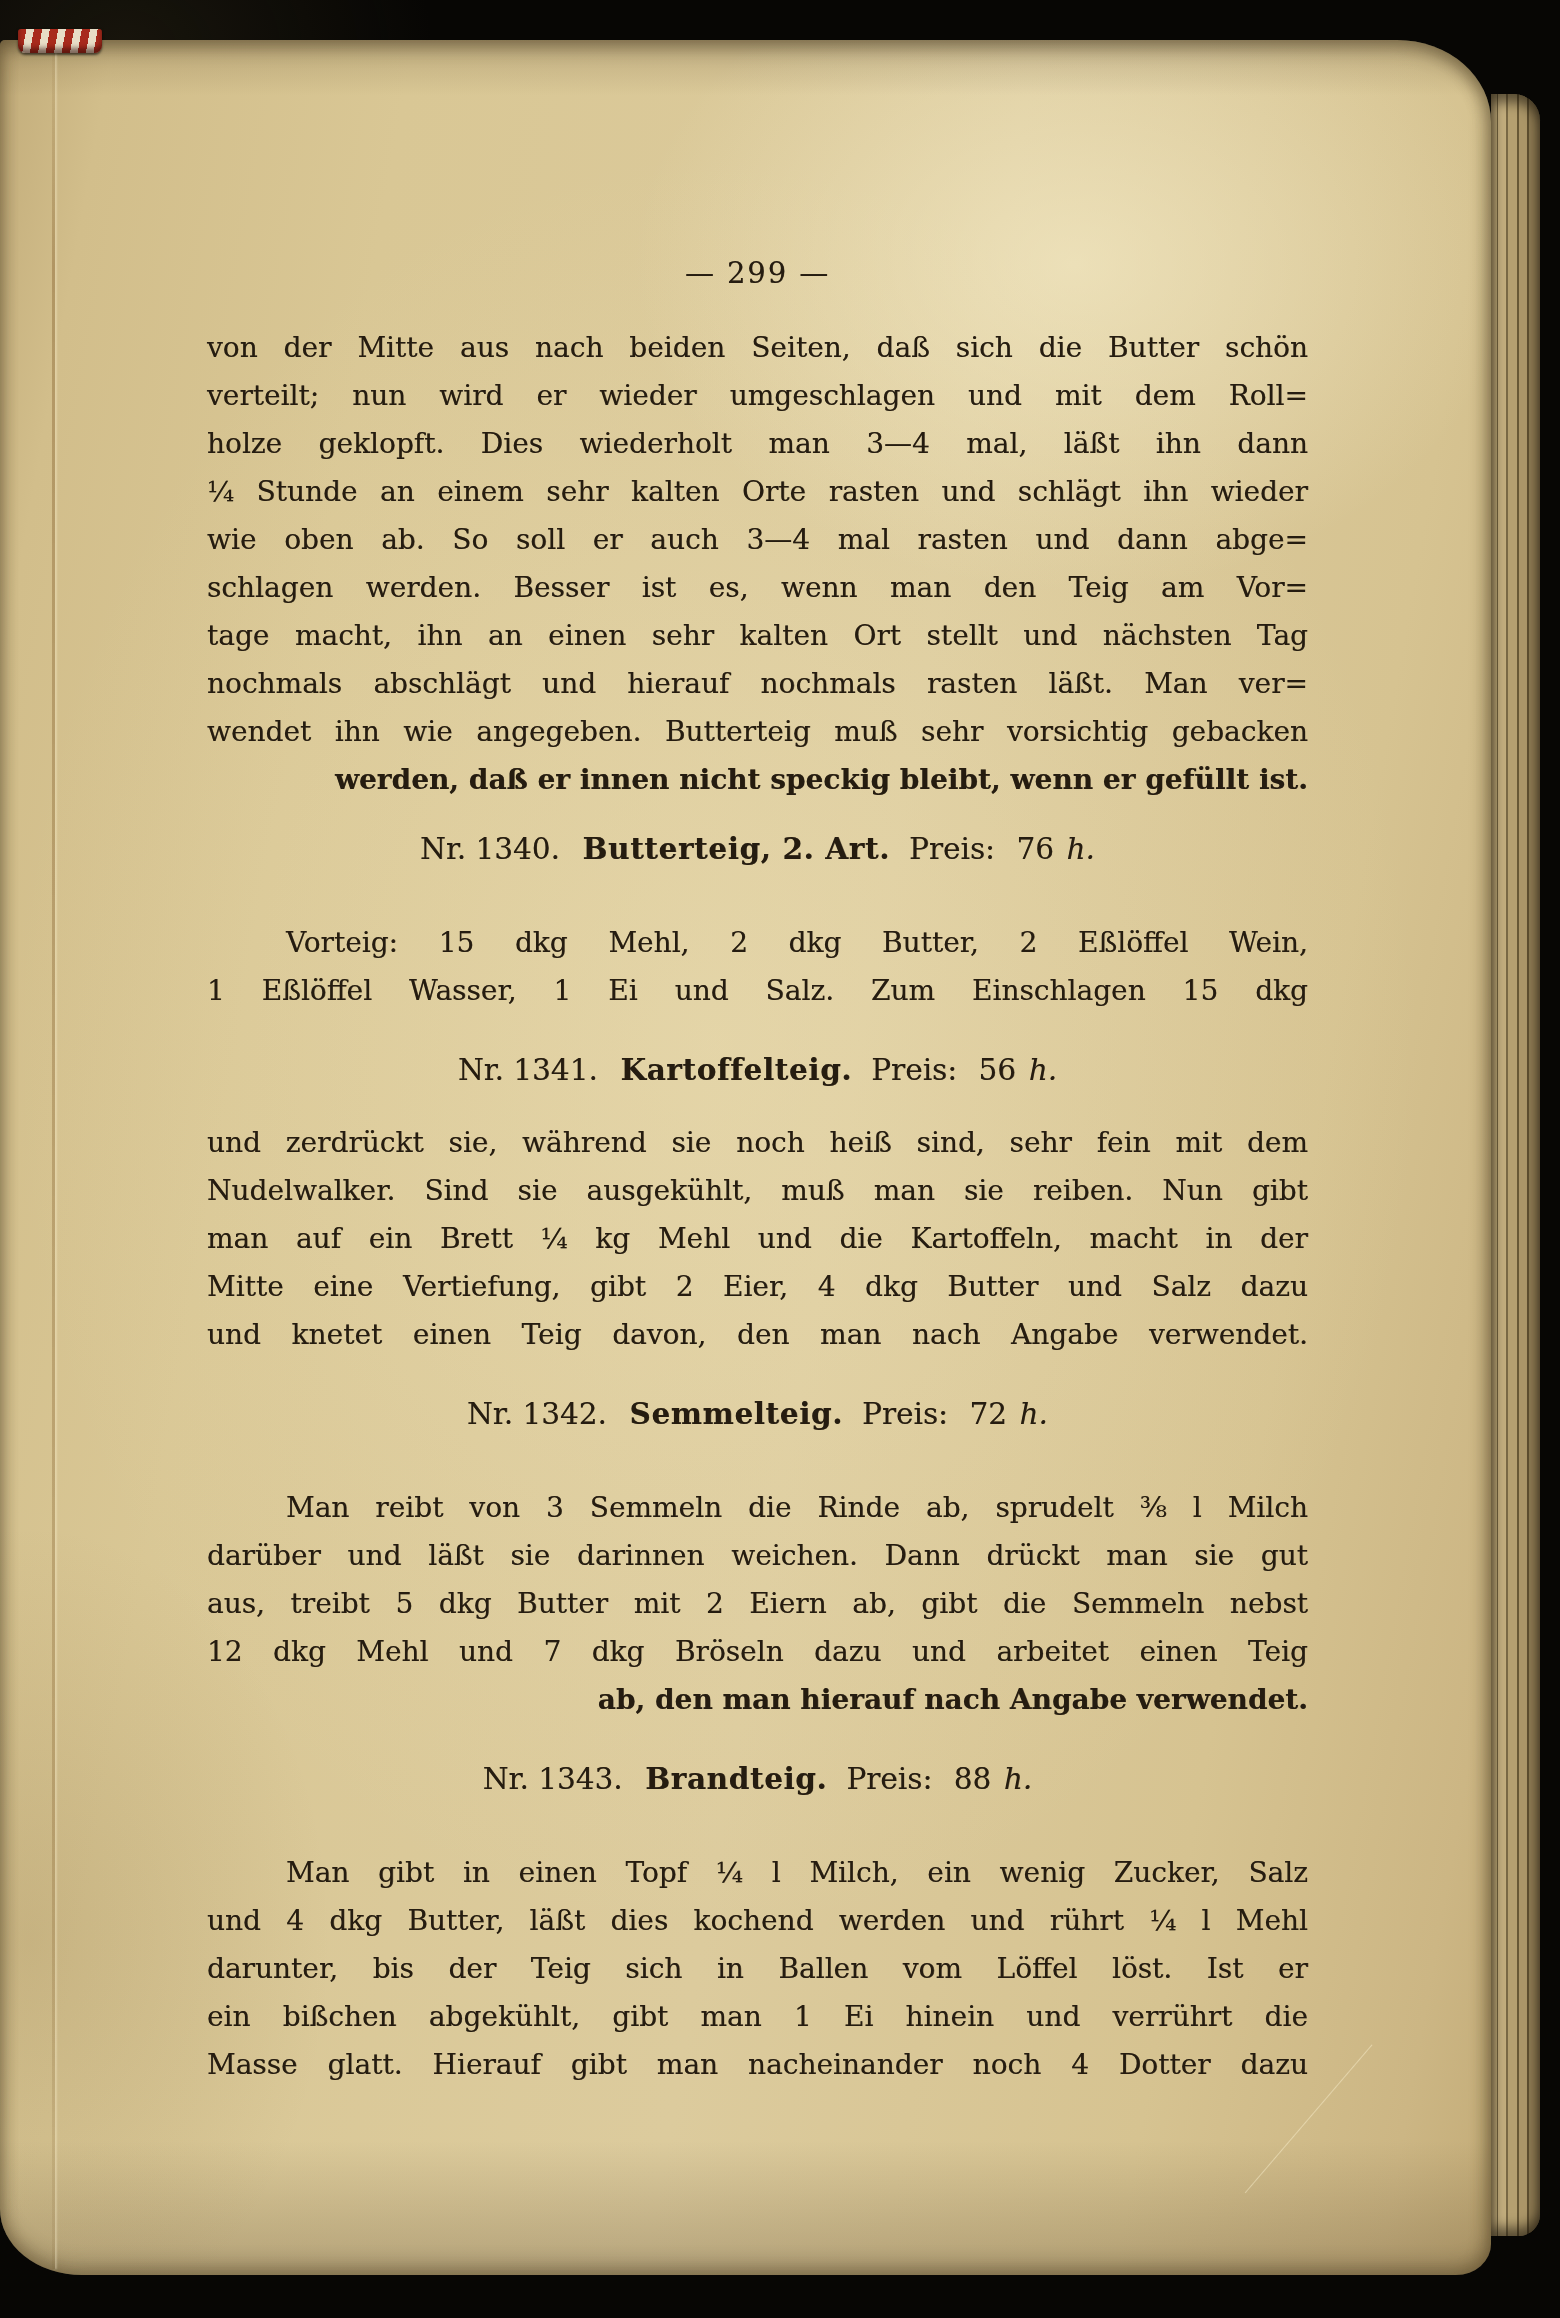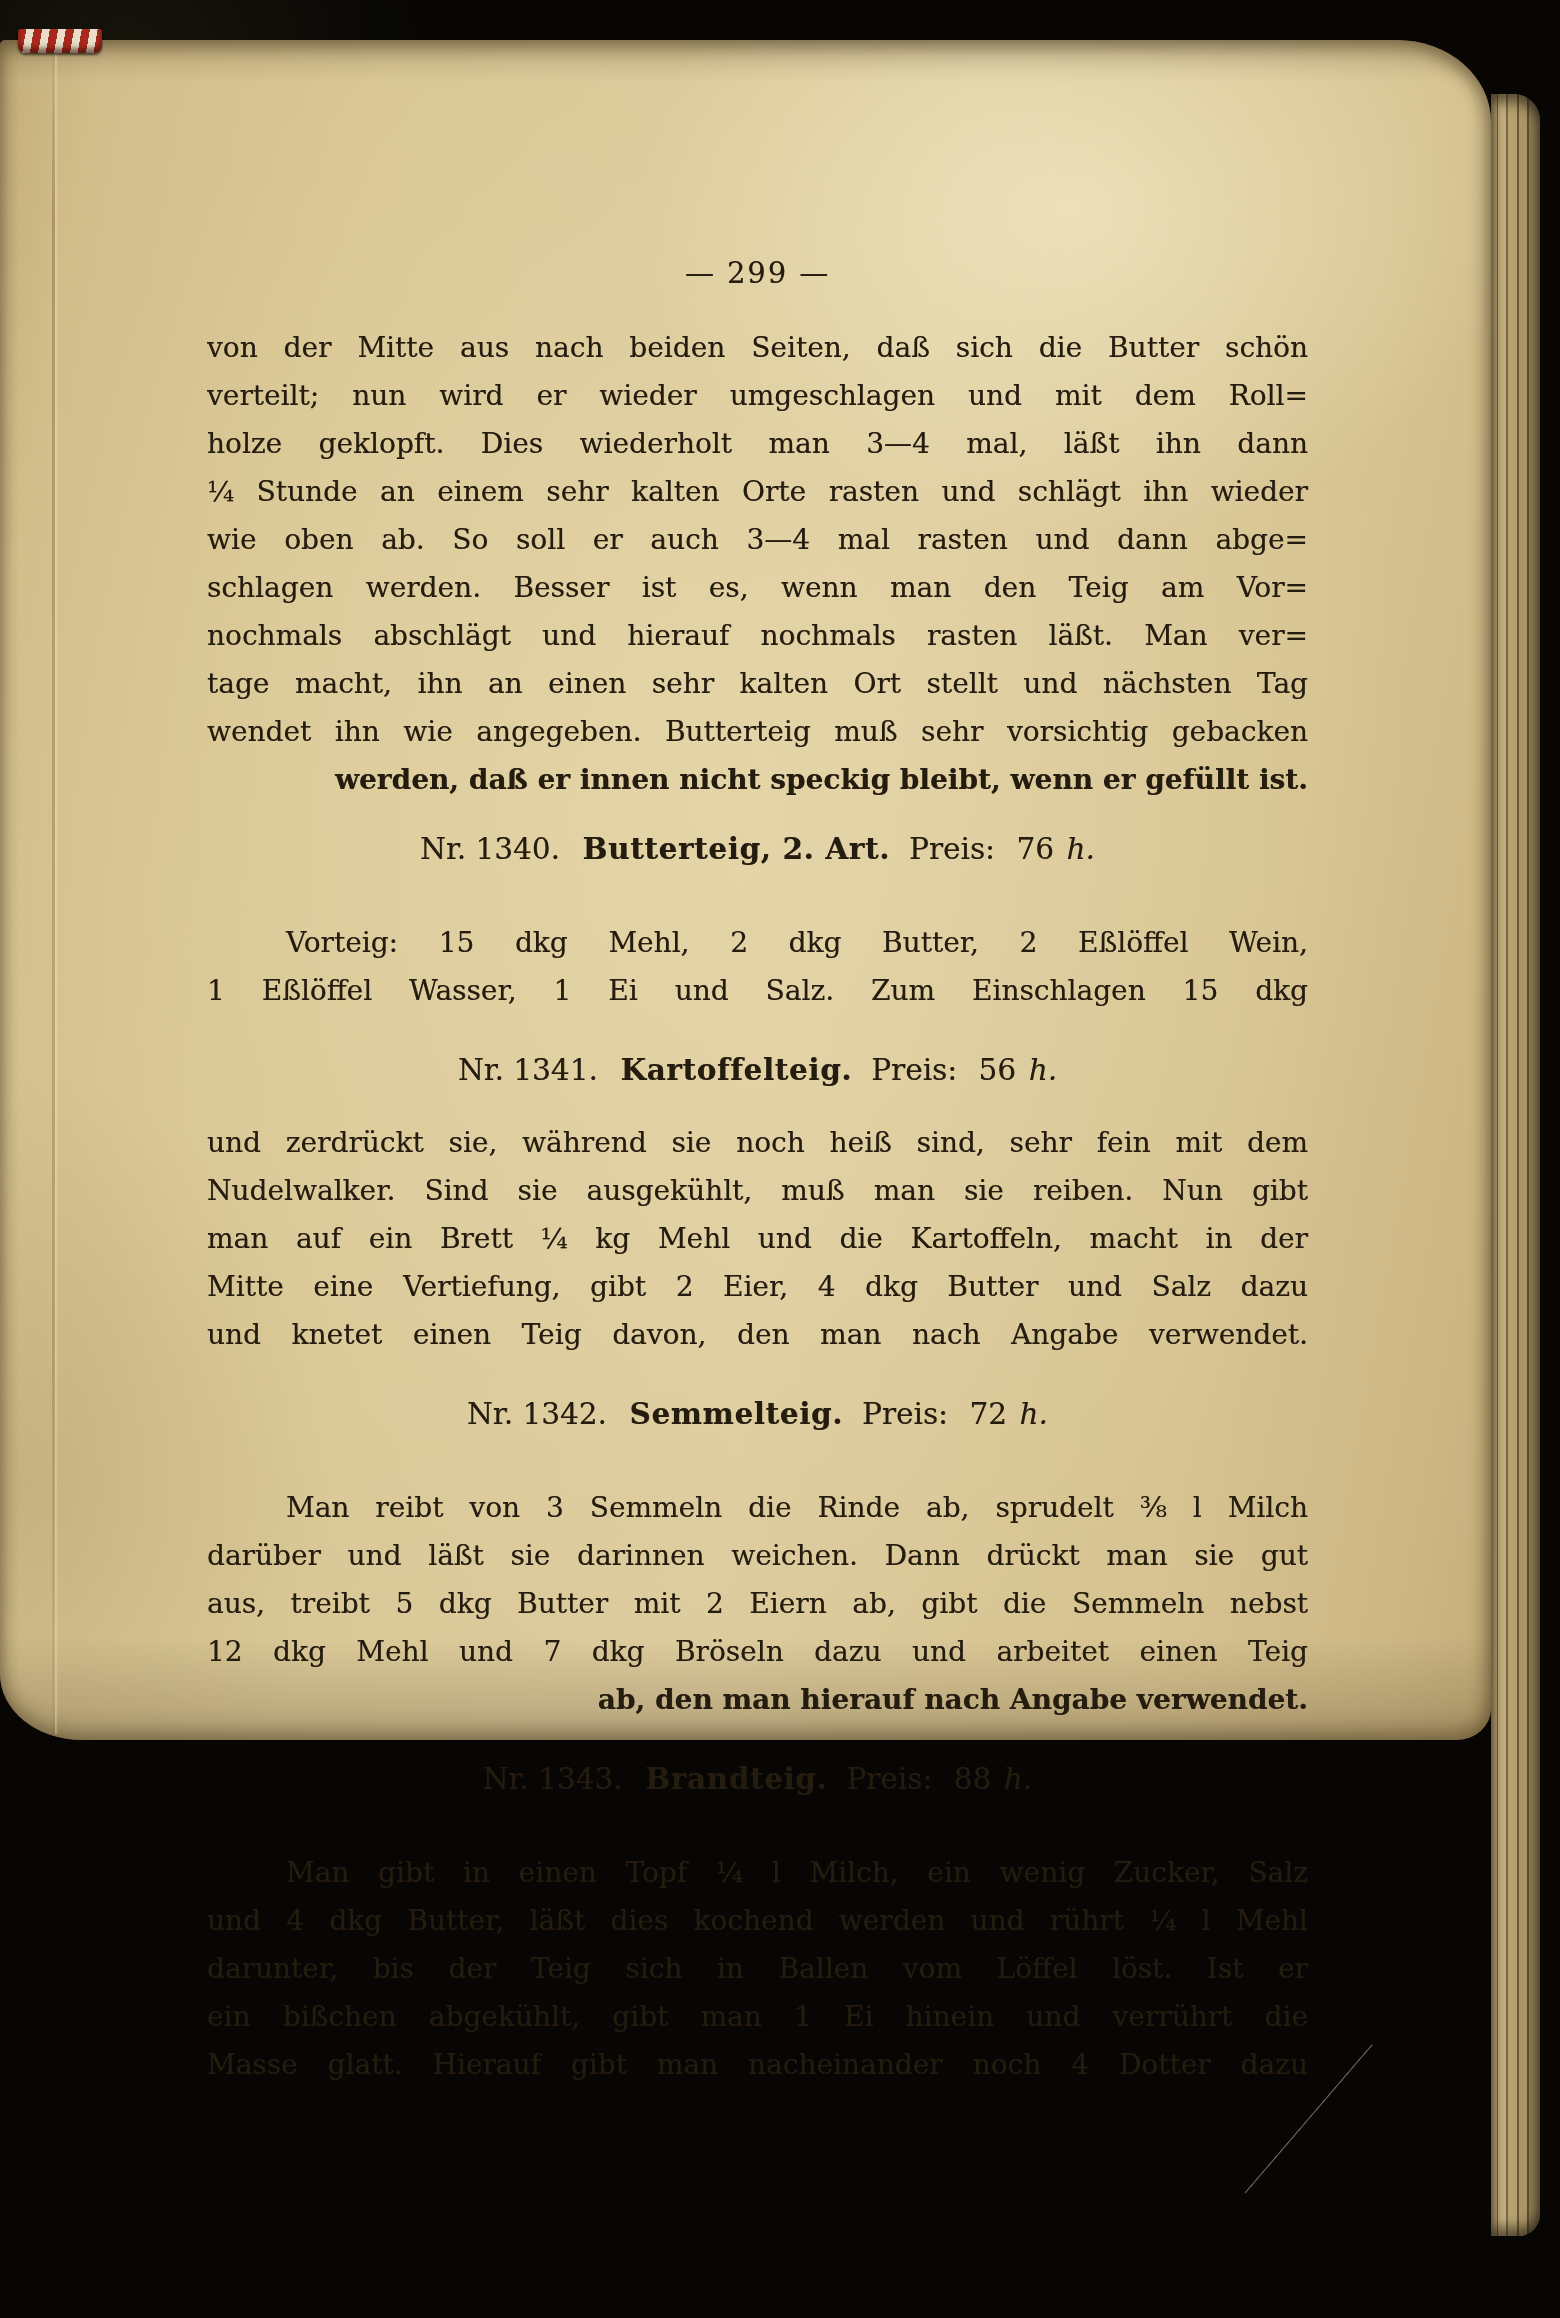--- a/index.html
+++ b/index.html
@@ -9,21 +9,21 @@
   *{box-sizing:border-box;}
   html,body{margin:0;padding:0;}
   body{
     width:1561px;height:2319px;position:relative;overflow:hidden;
     background:
       radial-gradient(ellipse 440px 314px at 8% 2%, rgba(40,35,20,0.5), rgba(0,0,0,0) 70%),
       var(--bg);
     font-family:"DejaVu Serif","Liberation Serif",serif;
   }
   .page{
-    position:absolute;left:0;top:40px;width:1491px;height:1700px;
+    position:absolute;left:0;top:40px;width:1491px;height:2235px;
     border-radius:5px 94px 35px 82px / 5px 82px 31px 66px;
     background:
       linear-gradient(180deg, rgba(90,70,40,0.22) 0, rgba(90,70,40,0) 2.5%, rgba(90,70,40,0) 94%, rgba(80,60,35,0.28) 100%),
       radial-gradient(ellipse 629px 471px at 72% 10%, rgba(250,242,208,0.55), rgba(250,242,208,0) 70%),
       radial-gradient(ellipse 943px 1194px at 48% 45%, rgba(242,230,188,0.38), rgba(242,230,188,0) 75%),
       radial-gradient(ellipse 503px 691px at 2% 85%, rgba(120,92,45,0.18), rgba(120,92,45,0) 60%),
       linear-gradient(100deg,#c2ac7a 0%,#d2be8b 6%,#d9c795 22%,#dccb9d 55%,#d6c391 80%,#ccb684 94%,#c3ac78 100%);
     box-shadow: inset 0 10px 16.3px rgba(55,42,22,0.35), inset 0 -11.3px 17.6px rgba(55,42,22,0.28),
                 inset -8.8px 0 14px rgba(100,80,45,0.22), inset 6.3px 0 12.6px rgba(110,88,48,0.14);
   }
@@ -88,22 +88,22 @@
   <div class="content">
     <div class="page-number">— 299 —</div>
 
     <div class="para intro">
         <div class="tline just">von der Mitte aus nach beiden Seiten, daß sich die Butter schön</div>
         <div class="tline just">verteilt; nun wird er wieder umgeschlagen und mit dem Roll=</div>
         <div class="tline just">holze geklopft. Dies wiederholt man 3—4 mal, läßt ihn dann</div>
         <div class="tline just">¼ Stunde an einem sehr kalten Orte rasten und schlägt ihn wieder</div>
         <div class="tline just">wie oben ab. So soll er auch 3—4 mal rasten und dann abge=</div>
         <div class="tline just">schlagen werden. Besser ist es, wenn man den Teig am Vor=</div>
+        <div class="tline just">tage macht, ihn an einen sehr kalten Ort stellt und nächsten Tag</div>
         <div class="tline just">nochmals abschlägt und hierauf nochmals rasten läßt. Man ver=</div>
-        <div class="tline just">tage macht, ihn an einen sehr kalten Ort stellt und nächsten Tag</div>
         <div class="tline just">wendet ihn wie angegeben. Butterteig muß sehr vorsichtig gebacken</div>
         <div class="tline left">werden, daß er innen nicht speckig bleibt, wenn er gefüllt ist.</div>
       </div>
 
     <section class="recipe">
       <h2 class="rhead"><span class="rnum">Nr. 1340.</span><span class="rtitle">Butterteig, 2. Art.</span><span class="plabel">Preis:</span><span class="pval">76</span><span class="punit">h.</span></h2>
       <div class="para body">
           <div class="tline just indent">Vorteig: 15 dkg Mehl, 2 dkg Butter, 2 Eßlöffel Wein,</div>
           <div class="tline just">1 Eßlöffel Wasser, 1 Ei und Salz. Zum Einschlagen 15 dkg</div>
         </div>

